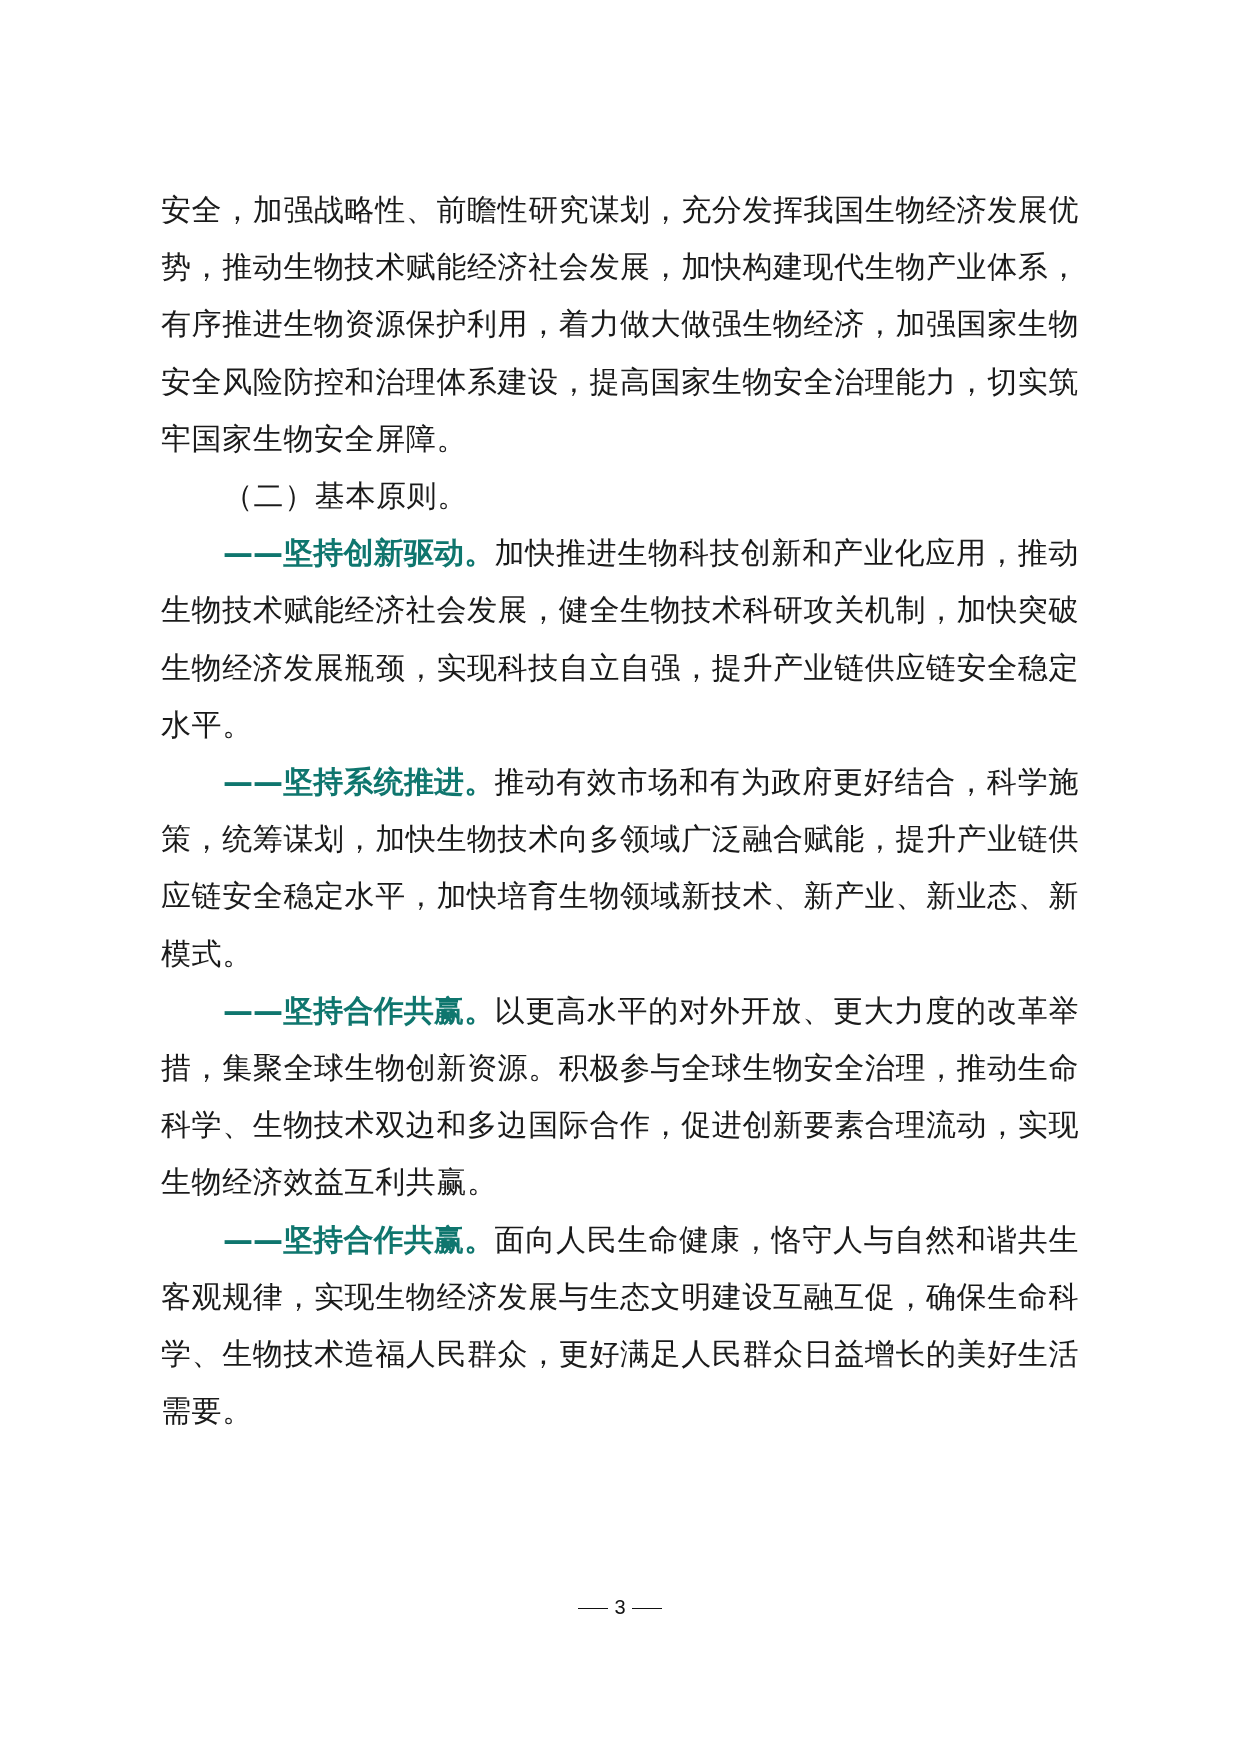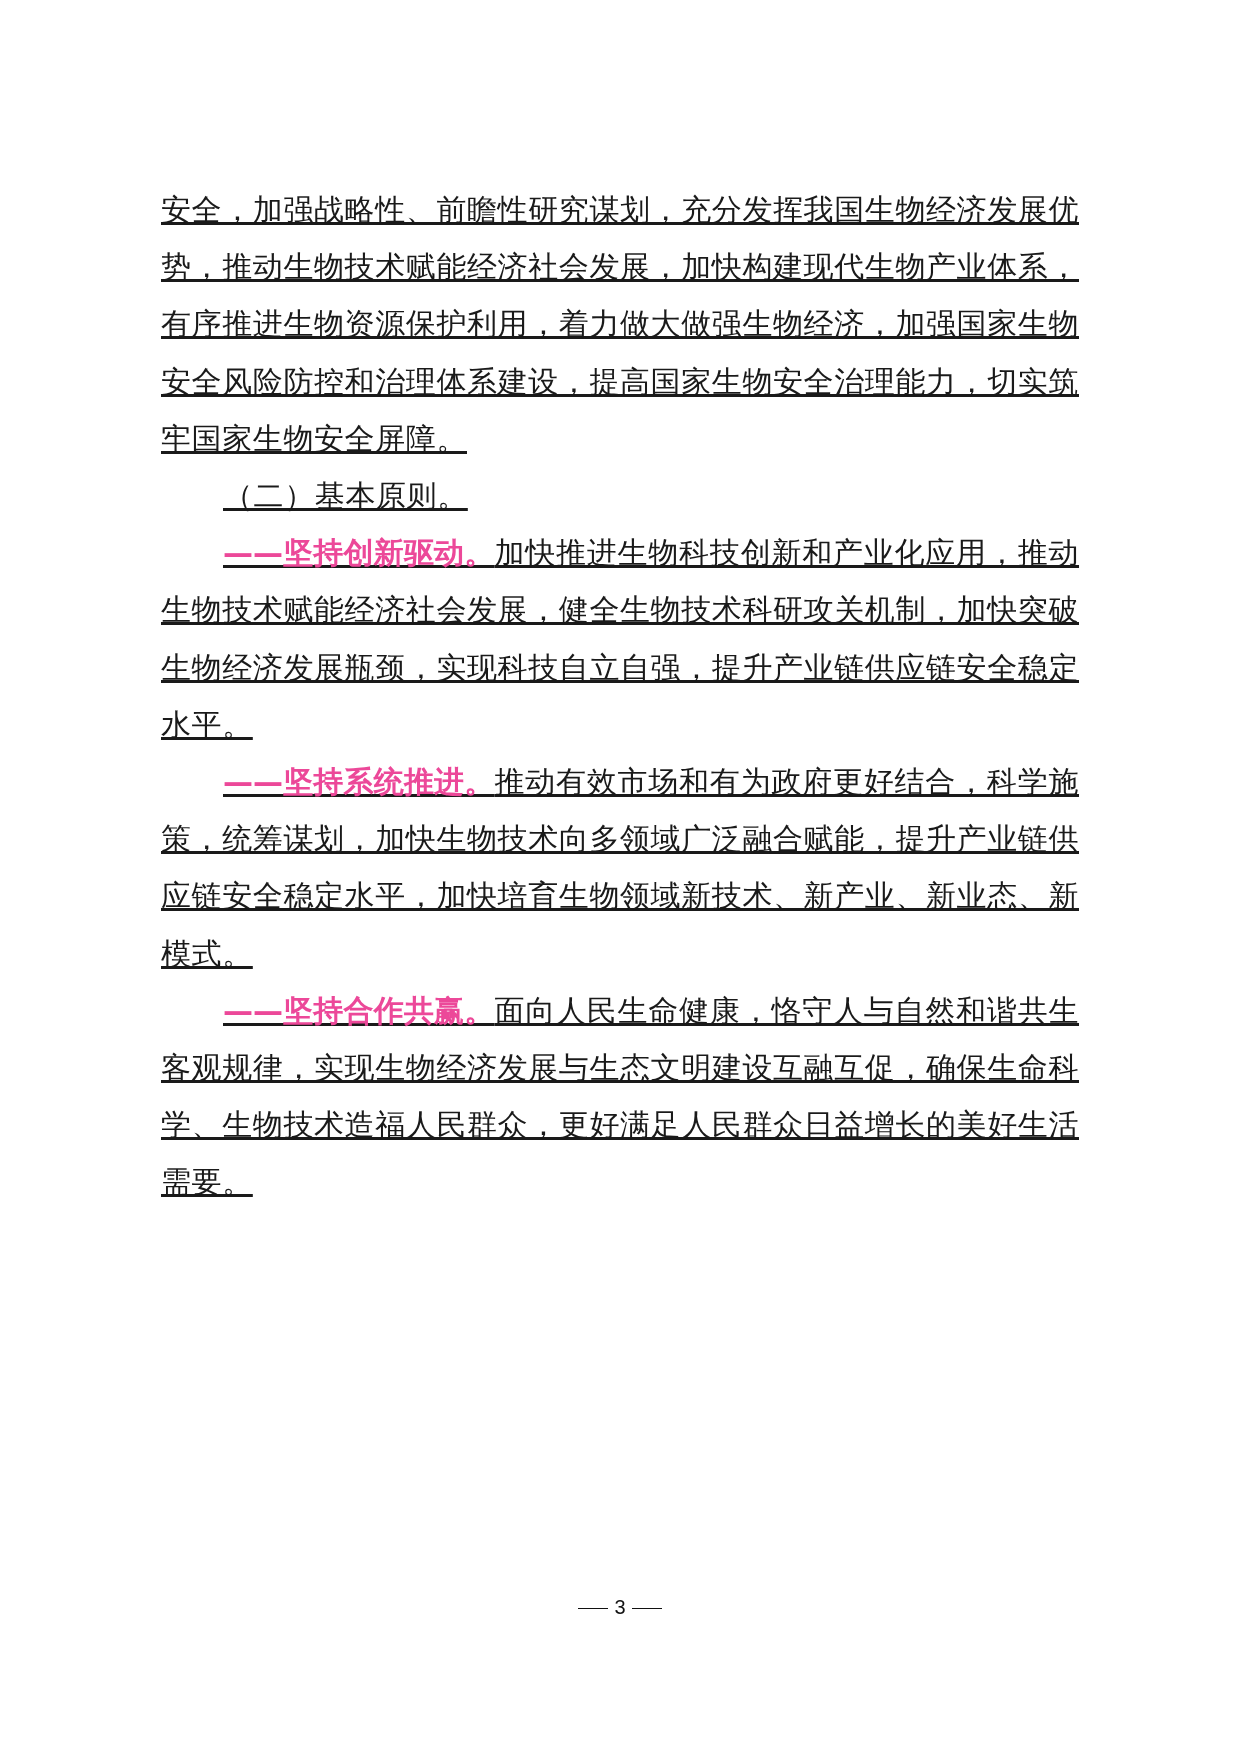--- a/index.html
+++ b/index.html
@@ -10,26 +10,26 @@
     top: 181px;
     width: 918px;
     font-family: "DejaVu Serif", "Liberation Serif", serif;
     font-size: 30px;
     color: #1a1a1a;
     line-height: 57.2px;
     text-align: justify;
     text-justify: inter-ideograph;
     letter-spacing: 0.6px;
   }
-  .para { margin: 0; text-decoration: underline; }
+  .para { margin: 0; }
   .indent { text-indent: 62px; }
   .lead {
     font-family: "DejaVu Sans", "Liberation Sans", sans-serif;
     font-weight: bold;
-    color: #ec4899;
+    color: #0f766e;
     letter-spacing: 0px;
     margin-top: 12px;
   }
   .footer {
     position: absolute;
     left: 0;
     width: 1240px;
     top: 1596px;
     text-align: center;
     font-family: "Liberation Sans", "DejaVu Sans", sans-serif;
@@ -48,19 +48,22 @@
   <p class="para indent">
     <span>（二）基本原则。</span>
   </p>
   <p class="para indent">
     <span class="lead">——坚持创新驱动。</span><span>加快推进生物科技创新和产业化应用，推动生物技术赋能经济社会发展，健全生物技术科研攻关机制，加快突破生物经济发展瓶颈，实现科技自立自强，提升产业链供应链安全稳定水平。</span>
   </p>
   <p class="para indent">
     <span class="lead">——坚持系统推进。</span><span>推动有效市场和有为政府更好结合，科学施策，统筹谋划，加快生物技术向多领域广泛融合赋能，提升产业链供应链安全稳定水平，加快培育生物领域新技术、新产业、新业态、新模式。</span>
   </p>
   <p class="para indent">
+    <span class="lead">——坚持合作共赢。</span><span>以更高水平的对外开放、更大力度的改革举措，集聚全球生物创新资源。积极参与全球生物安全治理，推动生命科学、生物技术双边和多边国际合作，促进创新要素合理流动，实现生物经济效益互利共赢。</span>
+  </p>
+  <p class="para indent">
     <span class="lead">——坚持合作共赢。</span><span>面向人民生命健康，恪守人与自然和谐共生客观规律，实现生物经济发展与生态文明建设互融互促，确保生命科学、生物技术造福人民群众，更好满足人民群众日益增长的美好生活需要。</span>
   </p>
 </div>
 
 <div class="footer">
   <span class="dash"></span><span>3</span><span class="dash"></span>
 </div>
 
 </body></html>

